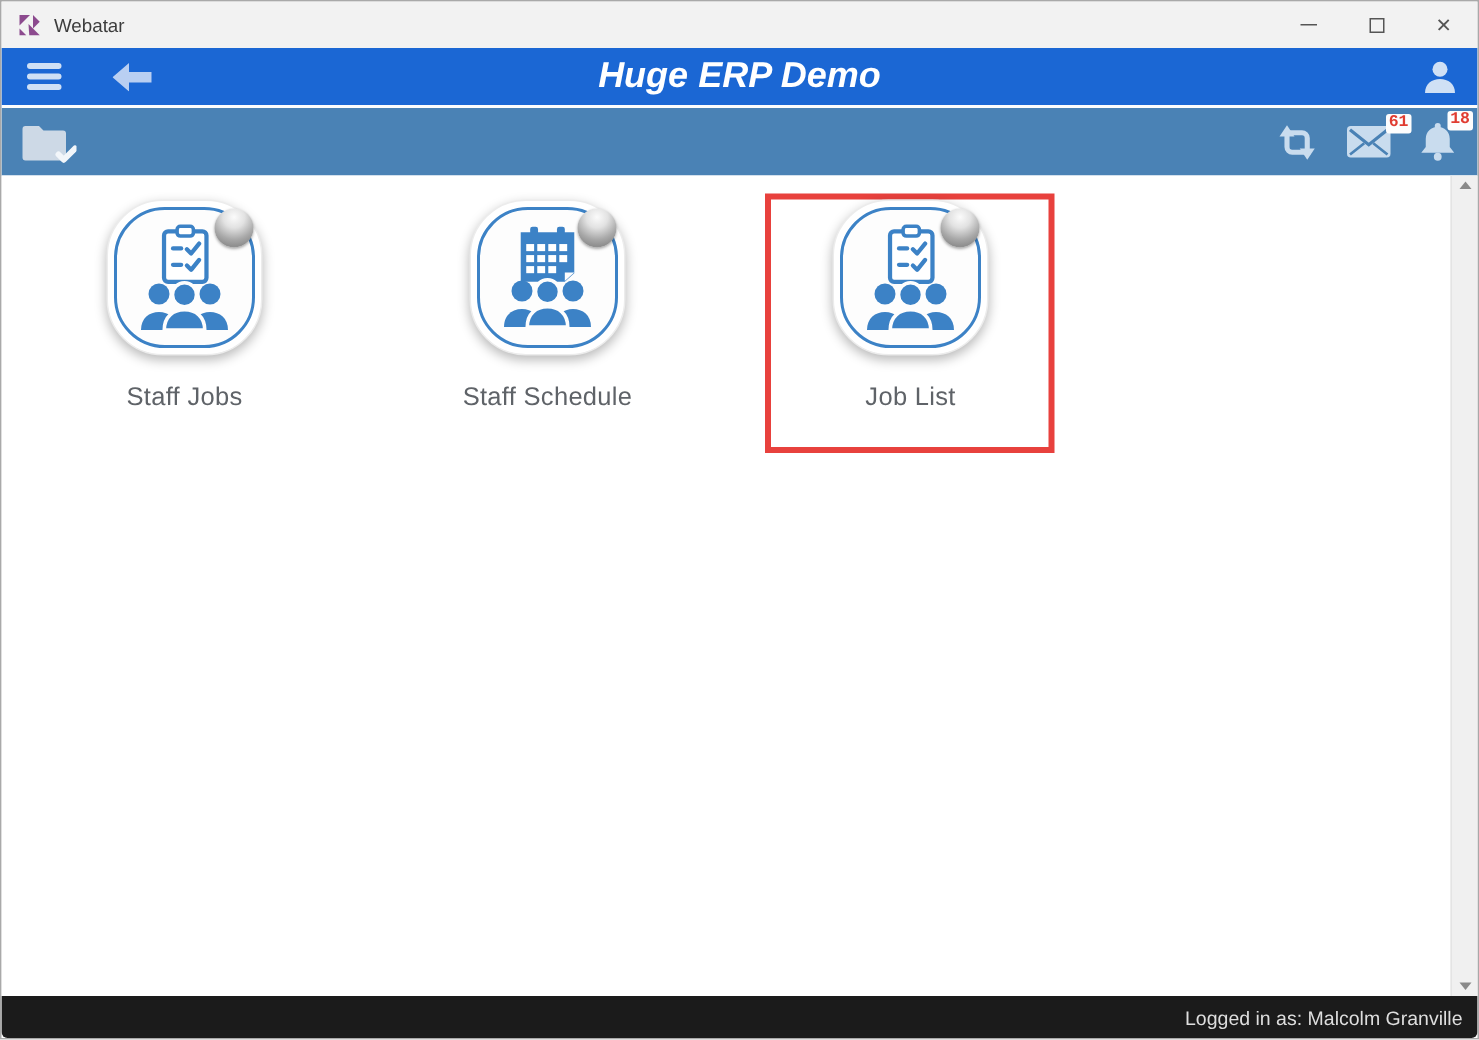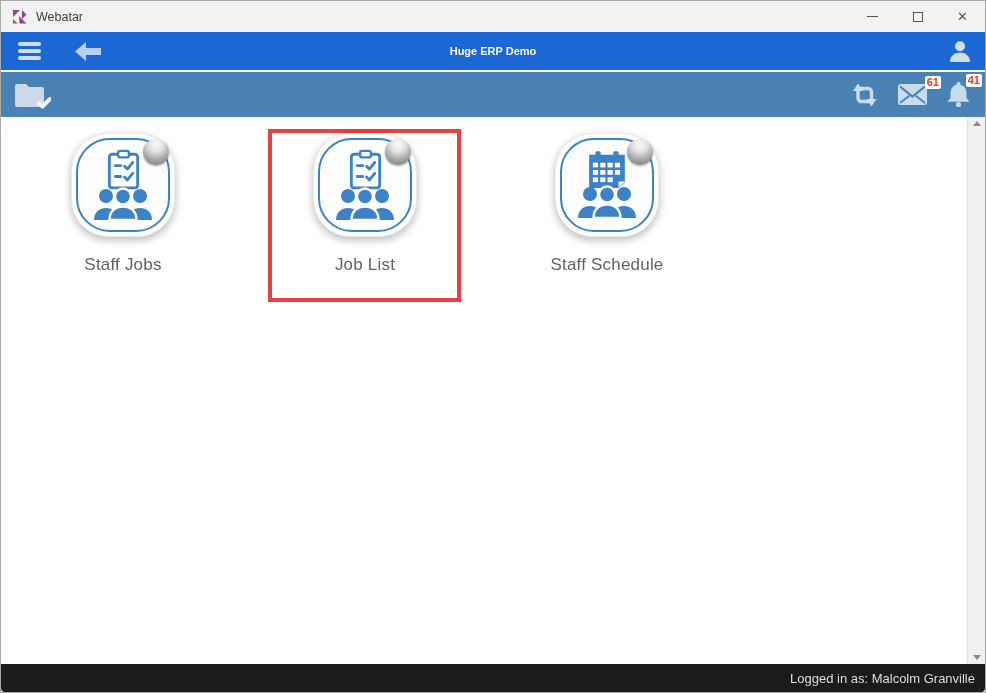--- a/index.html
+++ b/index.html
@@ -38,33 +38,34 @@
     height: 40px; background: #1b67d4;
     display: flex; align-items: center;
     position: relative; flex: 0 0 auto;
     border-bottom: 2px solid #fdfdfd;
   }
   .hamburger { margin-left: 17px; display: flex; flex-direction: column; gap: 3.5px; cursor: pointer; }
   .hamburger span { display:block; width: 23px; height: 3.6px; border-radius: 2px; background: #cfe0f5; }
   .back-arrow { margin-left: 34px; cursor: pointer; display:flex; }
   .header-title {
     position: absolute; left: 0; right: 0; text-align: center;
-    color: #fff; font-weight: 700; font-size: 11px;
+    color: #fff; font-weight: 700; font-size: 24px;
     pointer-events: none;
+    font-style: italic;
   }
   .header-user { margin-left: auto; margin-right: 13px; cursor: pointer; display:flex; }
 
   
   .toolbar {
     height: 45px; background: #4a82b5;
     display: flex; align-items: center; flex: 0 0 auto;
   }
   .folder-btn { margin-left: 12px; display:flex; cursor: pointer; }
   .toolbar-right { margin-left: auto; margin-right: 13px; display: flex; align-items: center; gap: 17px; }
-  .icon-wrap { position: relative; display: flex; cursor: pointer; }
+  .icon-wrap { position: relative; display: flex; cursor: pointer; font-family: Liberation Mono, monospace; }
   .badge {
     position: absolute; top: -7px; right: -13px;
     background: #fdfdfd; color: #e03c31;
     font-size: 11px; font-weight: 700; line-height: 13px;
     padding: 0 2px; border-radius: 2px; min-width: 15px; text-align: center;
   }
   .badge-bell { right: -10px; }
 
   
   .content { flex: 1 1 auto; background: #fff; position: relative; overflow: hidden; }
@@ -191,21 +192,21 @@
           <path d="M3 20 l9.5-7.5 M28 20 l-9.5-7.5" fill="none" stroke="#4a82b5" stroke-width="1.8"></path>
         </svg>
         <span class="badge">61</span>
       </div>
       <div class="icon-wrap">
         <svg width="27" height="27" viewBox="0 0 27 27">
           <circle cx="13.5" cy="3" r="2" fill="#c9dcee"></circle>
           <path d="M13.5 3.5 a8 8 0 0 1 8 8 v5.5 l3 3.8 H2.5 l3-3.8 v-5.5 a8 8 0 0 1 8-8 Z" fill="#c9dcee"></path>
           <circle cx="13.5" cy="23.5" r="2.6" fill="#c9dcee"></circle>
         </svg>
-        <span class="badge badge-bell">41</span>
+        <span class="badge badge-bell">18</span>
       </div>
     </div>
   </div>
 
   <div class="content">
     <div class="tiles">
 
       <div class="tile">
         <div class="squircle-outer">
           <div class="sphere"></div>
@@ -222,46 +223,20 @@
               <circle cx="13" cy="9" r="7" fill="#3c82c6"></circle>
               <path d="M1 33 c0-8 5.5-12 12-12 s12 4 12 12 Z" fill="#3c82c6"></path>
               <circle cx="47" cy="9" r="7" fill="#3c82c6"></circle>
               <path d="M35 33 c0-8 5.5-12 12-12 s12 4 12 12 Z" fill="#3c82c6"></path>
               <circle cx="30" cy="9.5" r="8" fill="#3c82c6" stroke="#fdfdfd" stroke-width="2.4"></circle>
               <path d="M16.5 33 c0-9 6-13.5 13.5-13.5 s13.5 4.5 13.5 13.5 Z" fill="#3c82c6" stroke="#fdfdfd" stroke-width="2.4"></path>
             </svg>
           </div>
         </div>
         <div class="tile-label">Staff Jobs</div>
-      </div>
-
-      <div class="tile">
-        <div class="tile-highlight"></div>
-        <div class="squircle-outer">
-          <div class="sphere"></div>
-          <div class="squircle-inner">
-            <svg class="tile-icon-top" width="37" height="42" viewBox="0 0 34 38">
-              <rect x="4" y="4.5" width="26" height="31" rx="2.5" fill="#fff" stroke="#3c82c6" stroke-width="2.6"></rect>
-              <rect x="12" y="1.4" width="10" height="6" rx="2" fill="#fff" stroke="#3c82c6" stroke-width="2.2"></rect>
-              <line x1="9.5" y1="15" x2="14.5" y2="15" stroke="#3c82c6" stroke-width="2.6" stroke-linecap="round"></line>
-              <path d="M18 15.5 l2.6 2.6 L25.5 12" fill="none" stroke="#3c82c6" stroke-width="2.6" stroke-linecap="round" stroke-linejoin="round"></path>
-              <line x1="9.5" y1="25" x2="14.5" y2="25" stroke="#3c82c6" stroke-width="2.6" stroke-linecap="round"></line>
-              <path d="M18 25.5 l2.6 2.6 L25.5 22" fill="none" stroke="#3c82c6" stroke-width="2.6" stroke-linecap="round" stroke-linejoin="round"></path>
-            </svg>
-            <svg class="tile-icon-people" width="60" height="34" viewBox="0 0 60 34">
-              <circle cx="13" cy="9" r="7" fill="#3c82c6"></circle>
-              <path d="M1 33 c0-8 5.5-12 12-12 s12 4 12 12 Z" fill="#3c82c6"></path>
-              <circle cx="47" cy="9" r="7" fill="#3c82c6"></circle>
-              <path d="M35 33 c0-8 5.5-12 12-12 s12 4 12 12 Z" fill="#3c82c6"></path>
-              <circle cx="30" cy="9.5" r="8" fill="#3c82c6" stroke="#fdfdfd" stroke-width="2.4"></circle>
-              <path d="M16.5 33 c0-9 6-13.5 13.5-13.5 s13.5 4.5 13.5 13.5 Z" fill="#3c82c6" stroke="#fdfdfd" stroke-width="2.4"></path>
-            </svg>
-          </div>
-        </div>
-        <div class="tile-label">Job List</div>
       </div>
 
       <div class="tile">
         <div class="squircle-outer">
           <div class="sphere"></div>
           <div class="squircle-inner">
             <svg class="tile-icon-top" width="42" height="40" viewBox="0 0 40 36">
               <rect x="9" y="1" width="5" height="6" rx="1.5" fill="#3c82c6"></rect>
               <rect x="26" y="1" width="5" height="6" rx="1.5" fill="#3c82c6"></rect>
               <path d="M3 4.5 h34 v26 l-6 5.5 H3 Z" fill="#3c82c6"></path>
@@ -284,20 +259,46 @@
               <circle cx="47" cy="9" r="7" fill="#3c82c6"></circle>
               <path d="M35 33 c0-8 5.5-12 12-12 s12 4 12 12 Z" fill="#3c82c6"></path>
               <circle cx="30" cy="9.5" r="8" fill="#3c82c6" stroke="#fdfdfd" stroke-width="2.4"></circle>
               <path d="M16.5 33 c0-9 6-13.5 13.5-13.5 s13.5 4.5 13.5 13.5 Z" fill="#3c82c6" stroke="#fdfdfd" stroke-width="2.4"></path>
             </svg>
           </div>
         </div>
         <div class="tile-label">Staff Schedule</div>
       </div>
 
+      <div class="tile">
+        <div class="tile-highlight"></div>
+        <div class="squircle-outer">
+          <div class="sphere"></div>
+          <div class="squircle-inner">
+            <svg class="tile-icon-top" width="37" height="42" viewBox="0 0 34 38">
+              <rect x="4" y="4.5" width="26" height="31" rx="2.5" fill="#fff" stroke="#3c82c6" stroke-width="2.6"></rect>
+              <rect x="12" y="1.4" width="10" height="6" rx="2" fill="#fff" stroke="#3c82c6" stroke-width="2.2"></rect>
+              <line x1="9.5" y1="15" x2="14.5" y2="15" stroke="#3c82c6" stroke-width="2.6" stroke-linecap="round"></line>
+              <path d="M18 15.5 l2.6 2.6 L25.5 12" fill="none" stroke="#3c82c6" stroke-width="2.6" stroke-linecap="round" stroke-linejoin="round"></path>
+              <line x1="9.5" y1="25" x2="14.5" y2="25" stroke="#3c82c6" stroke-width="2.6" stroke-linecap="round"></line>
+              <path d="M18 25.5 l2.6 2.6 L25.5 22" fill="none" stroke="#3c82c6" stroke-width="2.6" stroke-linecap="round" stroke-linejoin="round"></path>
+            </svg>
+            <svg class="tile-icon-people" width="60" height="34" viewBox="0 0 60 34">
+              <circle cx="13" cy="9" r="7" fill="#3c82c6"></circle>
+              <path d="M1 33 c0-8 5.5-12 12-12 s12 4 12 12 Z" fill="#3c82c6"></path>
+              <circle cx="47" cy="9" r="7" fill="#3c82c6"></circle>
+              <path d="M35 33 c0-8 5.5-12 12-12 s12 4 12 12 Z" fill="#3c82c6"></path>
+              <circle cx="30" cy="9.5" r="8" fill="#3c82c6" stroke="#fdfdfd" stroke-width="2.4"></circle>
+              <path d="M16.5 33 c0-9 6-13.5 13.5-13.5 s13.5 4.5 13.5 13.5 Z" fill="#3c82c6" stroke="#fdfdfd" stroke-width="2.4"></path>
+            </svg>
+          </div>
+        </div>
+        <div class="tile-label">Job List</div>
+      </div>
+
     </div>
 
     <div class="scrollbar">
       <div class="scroll-arrow scroll-up"></div>
       <div class="scroll-arrow scroll-down"></div>
     </div>
   </div>
 
   <div class="statusbar">
     <span class="statusbar-text">Logged in as: Malcolm Granville</span>

